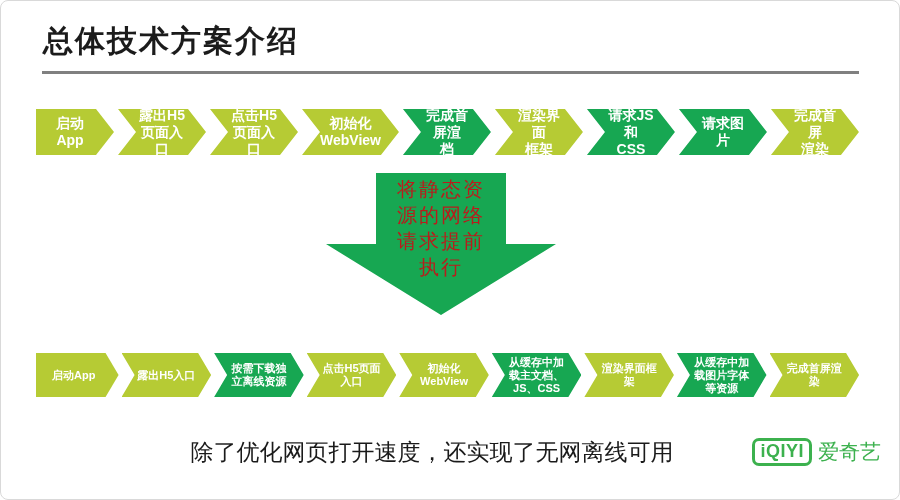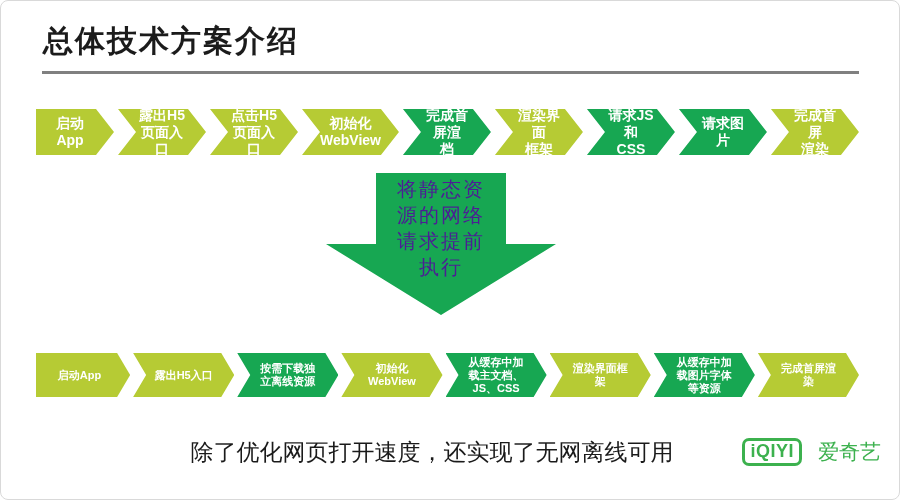--- a/index.html
+++ b/index.html
@@ -104,21 +104,21 @@
     inset: 0;
     background: #17a752;
     clip-path: polygon(50px 0, 180px 0, 180px 71px, 230px 71px, 115px 142px, 0 71px, 50px 71px);
   }
   .big-arrow .arrow-label {
     position: absolute;
     left: 0;
     right: 0;
     top: 3px;
     text-align: center;
-    color: #4c1d95;
+    color: #b91c1c;
     font-size: 20px;
     line-height: 26px;
     letter-spacing: 2px;
     white-space: pre-line;
   }
 
   
   .caption {
     position: absolute;
     left: 0;
@@ -132,21 +132,21 @@
   }
 
   
   .logo {
     position: absolute;
     right: 18px;
     top: 435px;
     height: 32px;
     display: flex;
     align-items: center;
-    gap: 16px;
+    gap: 6px;
     color: #3cb14e;
   }
   .logo-box {
     border: 3px solid #3cb14e;
     border-radius: 7px;
     padding: 1px 5px 2px 5px;
     font-size: 18px;
     font-weight: 800;
     letter-spacing: 0.5px;
     line-height: 1.1;
@@ -214,20 +214,24 @@
         <span class="lbl">启动App</span>
       </div>
     <div class="chev yg">
         <span class="lbl">露出H5入口</span>
       </div>
     <div class="chev g">
         <span class="lbl">按需下载独
 立离线资源</span>
       </div>
     <div class="chev yg">
+        <span class="lbl">点击H5页面
+入口</span>
+      </div>
+    <div class="chev yg">
         <span class="lbl">初始化
 WebView</span>
       </div>
     <div class="chev g">
         <span class="lbl">从缓存中加
 载主文档、
 JS、CSS</span>
       </div>
     <div class="chev yg">
         <span class="lbl">渲染界面框

